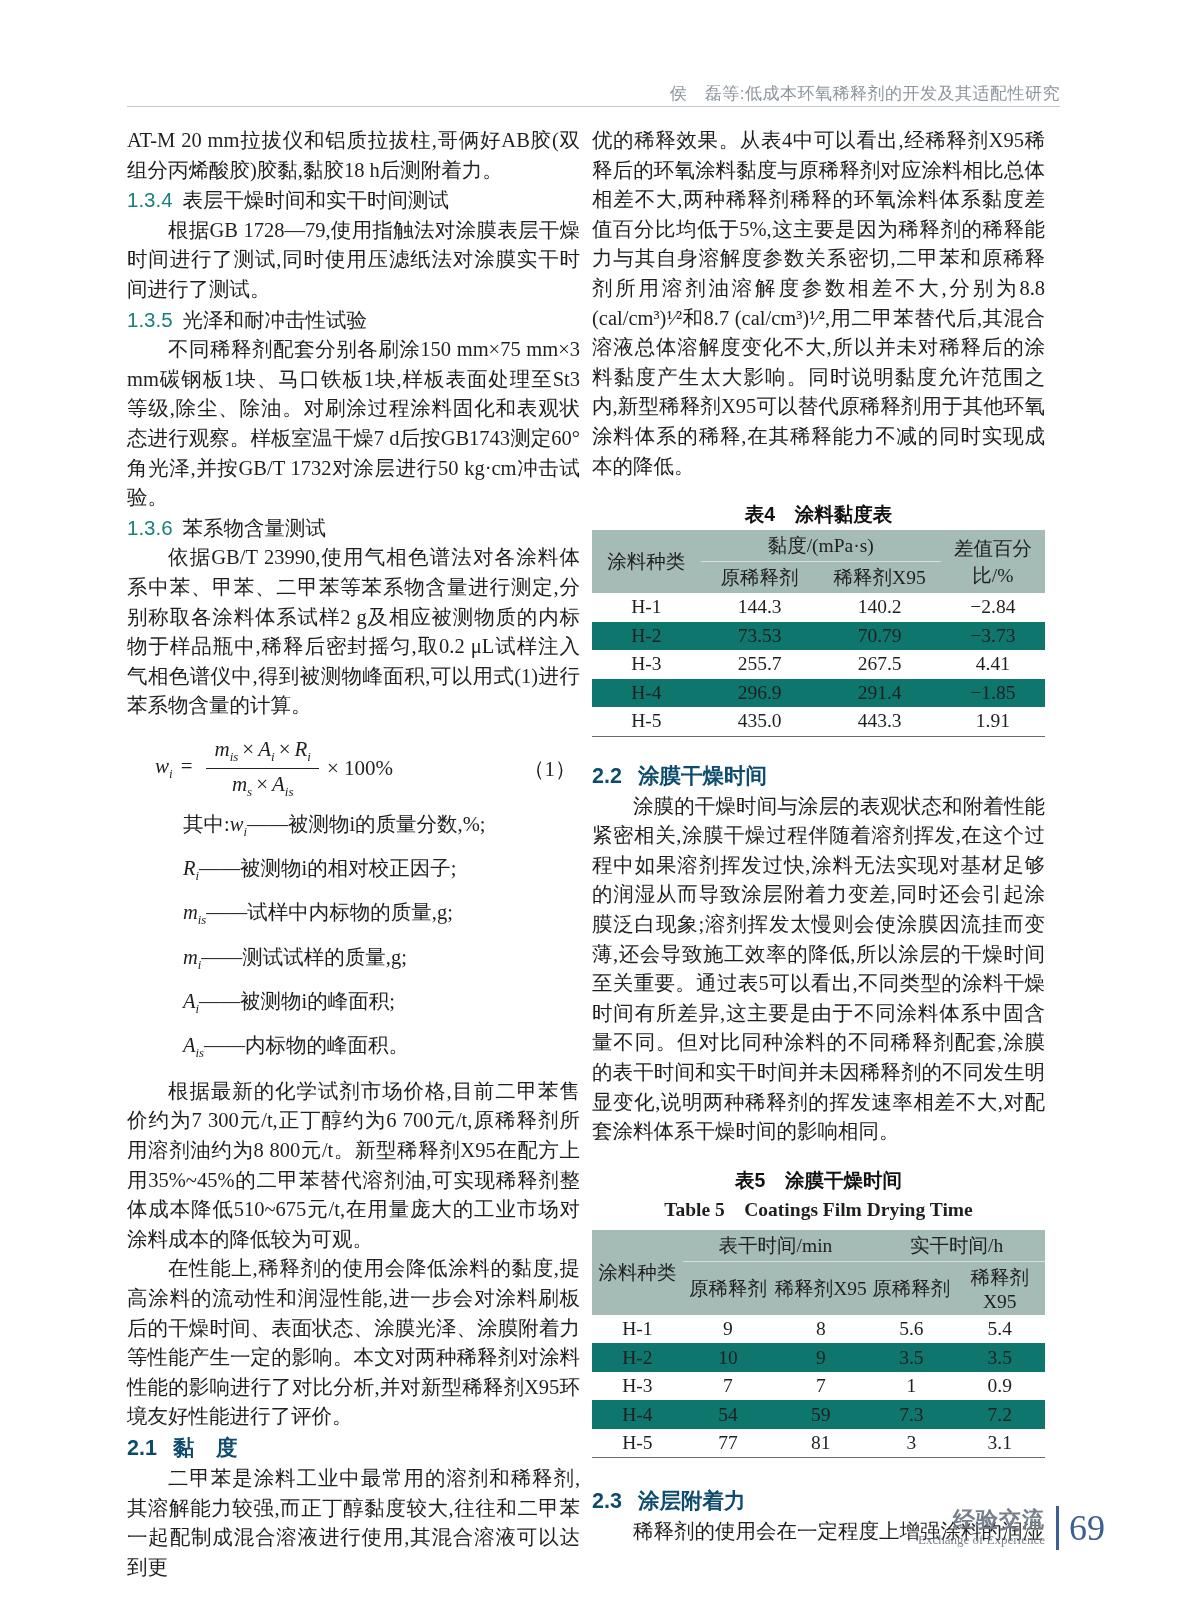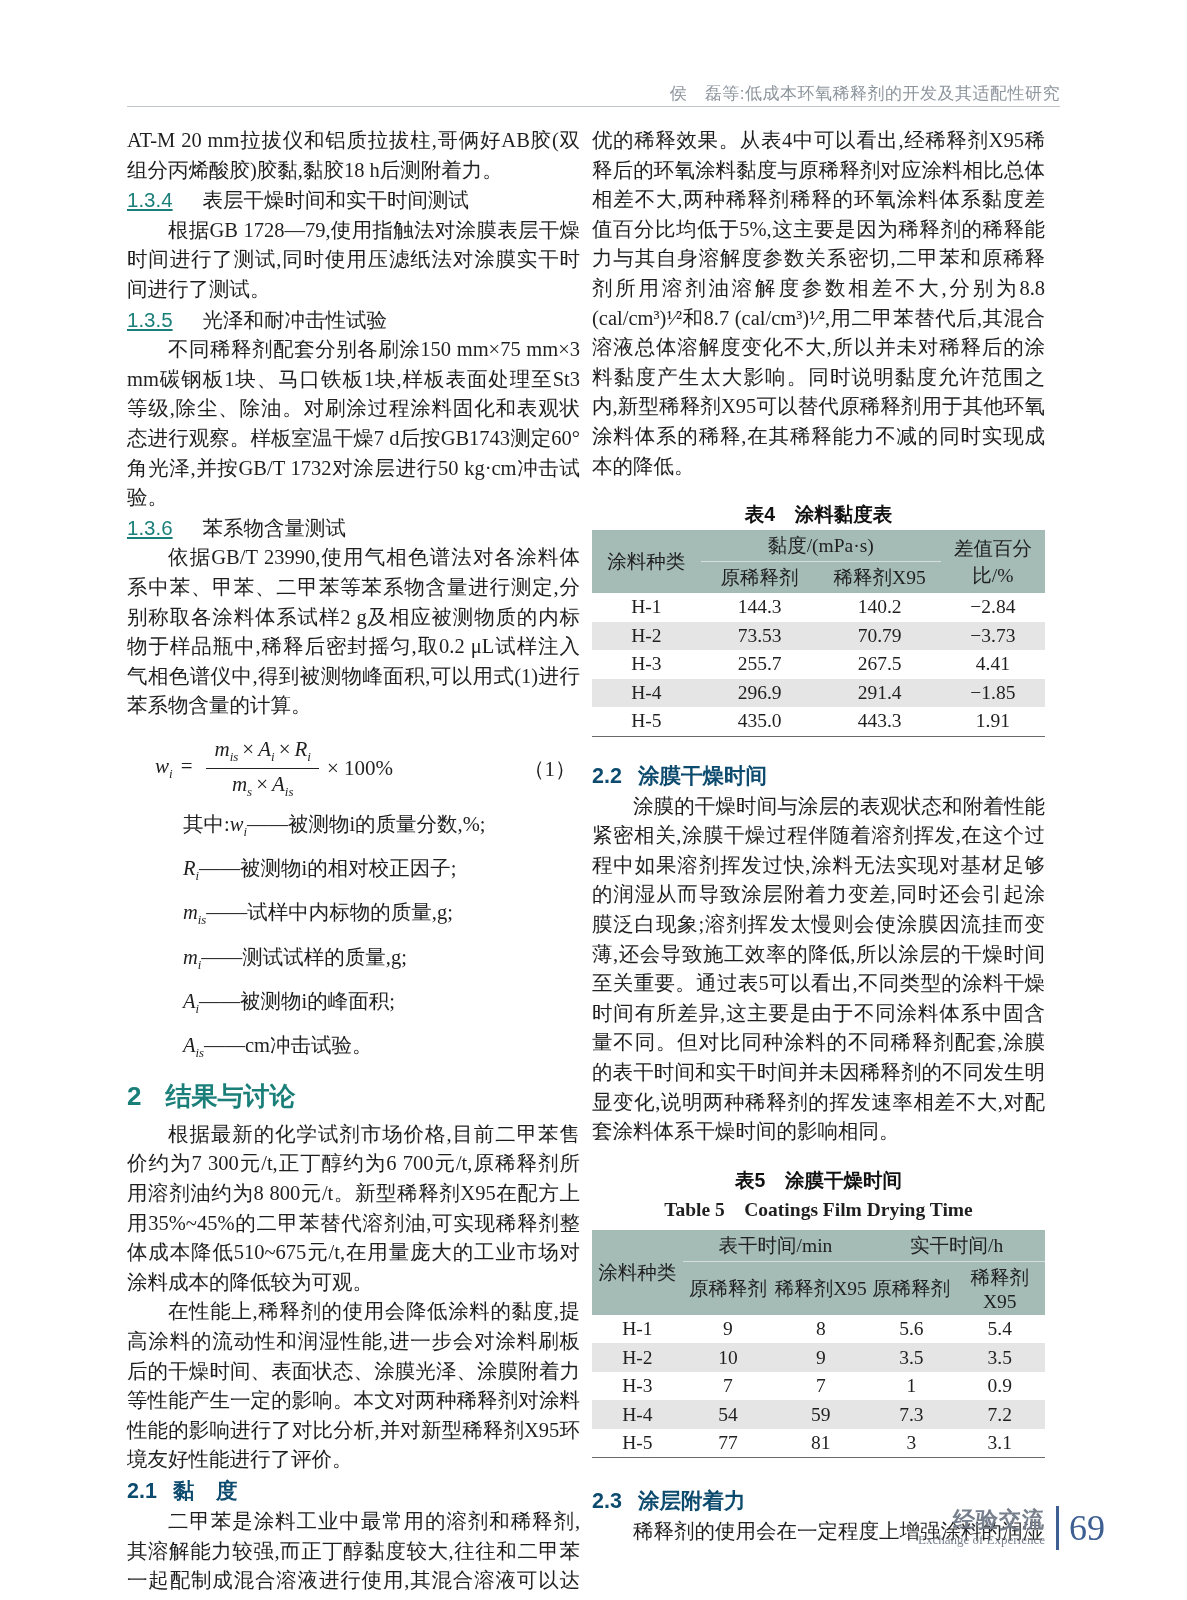--- a/index.html
+++ b/index.html
@@ -15,21 +15,21 @@
     font-size:17px;color:#8d959d;letter-spacing:0.5px;
   }
   .head-rule{position:absolute;top:106px;left:127px;width:933px;height:0;border-top:1.5px solid #c2c7cc;}
   
   .content{position:absolute;top:126px;left:127px;width:933px;display:flex;gap:12px;}
   .col{width:453px;}
   p.body{margin:0;font-size:20.5px;line-height:29.6px;text-align:justify;text-indent:2em;}
   p.body.no-indent{text-indent:0;}
   
   .h3{margin:0;font-size:20.5px;line-height:29.6px;font-weight:normal;}
-  .h3 .h-num{color:#1b7f79;font-family:"Liberation Sans","DejaVu Sans",sans-serif;margin-right:30px;text-decoration:underline;}
+  .h3 .h-num{color:#1b7f79;font-family:"Liberation Sans","DejaVu Sans",sans-serif;margin-right:10px;}
   
   .h2{margin:1px 0;font-size:21.5px;line-height:30px;font-weight:bold;color:#0c4a6e;
       font-family:"Liberation Sans","DejaVu Sans",sans-serif;}
   .h2 .h-num{margin-right:16px;}
   
   .h1{margin:12px 0 5px 0;font-size:26px;line-height:38px;font-weight:bold;color:#1b7f79;
       font-family:"Liberation Sans","DejaVu Sans",sans-serif;}
   .h1 .h-num{margin-right:24px;}
   
   .formula-row{display:flex;align-items:center;margin:16px 0 10px 28px;font-size:21px;}
@@ -45,21 +45,21 @@
   
   .tbl-caption-zh{margin:20px 0 2px 0;text-align:center;font-size:19.5px;font-weight:bold;color:#111;
       font-family:"Liberation Sans","DejaVu Sans",sans-serif;}
   .tbl-caption-en{margin:0 0 7px 0;text-align:center;font-size:19.5px;font-weight:bold;}
   table.data{width:100%;border-collapse:collapse;font-size:19.5px;border-bottom:1.6px solid #6a6a6a;margin-bottom:4px;}
   table.data th{font-weight:normal;background:#a4bbb6;padding:2px 0;}
   table.data th.spanner{border-bottom:1.2px solid #d8e0de;height:26px;text-align:center;}
   table.data th.side{height:55px;}
   table.data th.subhead{height:26px;}
   table.data td{text-align:center;height:28.5px;padding:0;}
-  table.data tr.stripe td{background:#e5e5e5;}
+  table.data tr.stripe td{background:#0f766e;}
   .t4-c1{width:24%;} .t4-c2{width:26%;} .t4-c3{width:27%;} .t4-c4{width:23%;}
   .t5-c1{width:20%;} .t5-c2{width:20%;} .t5-c3{width:21%;} .t5-c4{width:19%;} .t5-c5{width:20%;}
   .after-t4{margin-top:24px;}
   .after-t5{margin-top:28px;}
   
   .footer{position:absolute;right:82px;bottom:50px;display:flex;align-items:center;}
   .footer-labels{text-align:right;margin-right:9px;}
   .footer-zh{font-family:"Liberation Sans","DejaVu Sans",sans-serif;font-weight:bold;
              font-size:22px;color:#767f8b;letter-spacing:1px;line-height:24px;}
   .footer-en{font-size:13px;color:#767f8b;line-height:16px;}
@@ -97,23 +97,22 @@
         </span>
         <span>× 100%</span>
         <span class="f-label">（1）</span>
       </div>
 
       <p class="def-line"><span>其中:</span><span class="var">w</span><sub class="var">i</sub><span>——被测物i的质量分数,%;</span></p>
       <p class="def-line"><span></span><span class="var">R</span><sub class="var">i</sub><span>——被测物i的相对校正因子;</span></p>
       <p class="def-line"><span></span><span class="var">m</span><sub class="var">is</sub><span>——试样中内标物的质量,g;</span></p>
       <p class="def-line"><span></span><span class="var">m</span><sub class="var">i</sub><span>——测试试样的质量,g;</span></p>
       <p class="def-line"><span></span><span class="var">A</span><sub class="var">i</sub><span>——被测物i的峰面积;</span></p>
-      <p class="def-line"><span></span><span class="var">A</span><sub class="var">is</sub><span>——cm冲击试验。</span></p>
-
-      <h2 class="h1"><span class="h-num">2</span><span>结果与讨论</span></h2>
+      <p class="def-line"><span></span><span class="var">A</span><sub class="var">is</sub><span>——内标物的峰面积。</span></p>
+
       <p class="body">根据最新的化学试剂市场价格,目前二甲苯售价约为7 300元/t,正丁醇约为6 700元/t,原稀释剂所用溶剂油约为8 800元/t。新型稀释剂X95在配方上用35%~45%的二甲苯替代溶剂油,可实现稀释剂整体成本降低510~675元/t,在用量庞大的工业市场对涂料成本的降低较为可观。</p>
       <p class="body">在性能上,稀释剂的使用会降低涂料的黏度,提高涂料的流动性和润湿性能,进一步会对涂料刷板后的干燥时间、表面状态、涂膜光泽、涂膜附着力等性能产生一定的影响。本文对两种稀释剂对涂料性能的影响进行了对比分析,并对新型稀释剂X95环境友好性能进行了评价。</p>
 
       <h3 class="h2"><span class="h-num">2.1</span><span>黏　度</span></h3>
       <p class="body">二甲苯是涂料工业中最常用的溶剂和稀释剂,其溶解能力较强,而正丁醇黏度较大,往往和二甲苯一起配制成混合溶液进行使用,其混合溶液可以达到更</p>
 
     </div>
 
     <div class="col">
 

